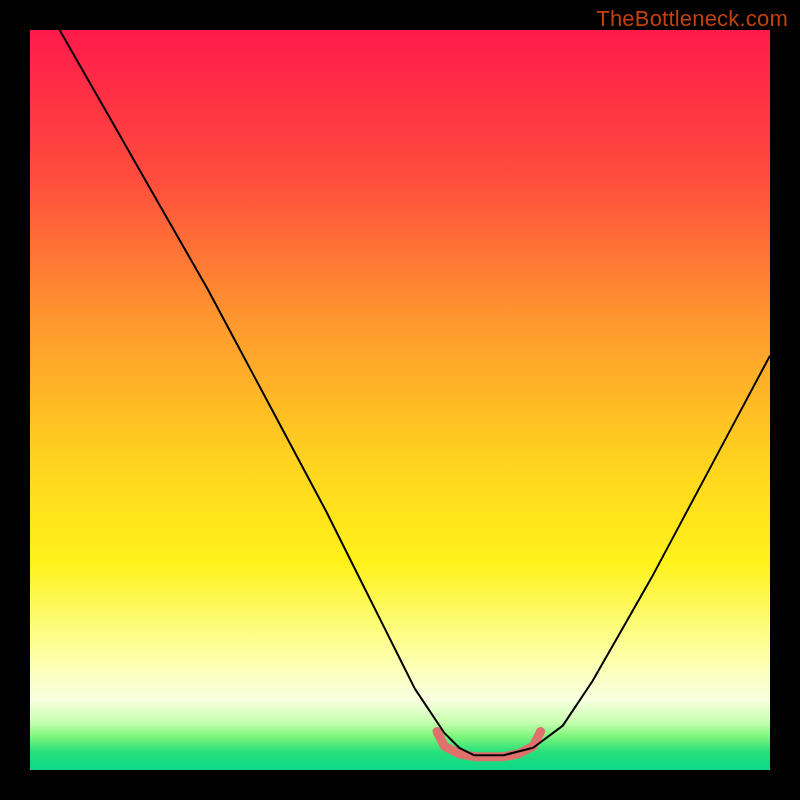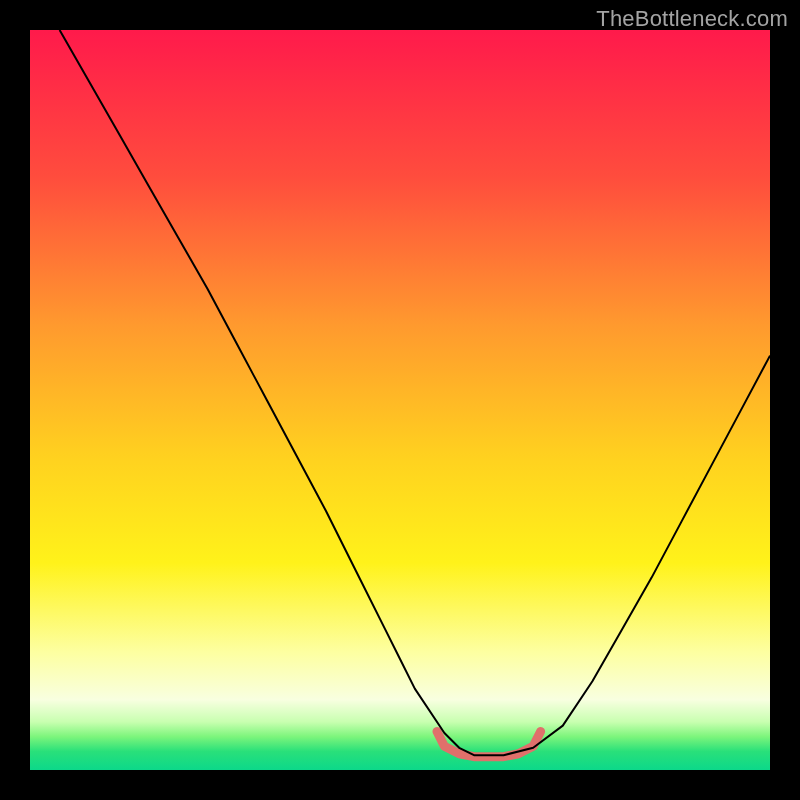--- a/index.html
+++ b/index.html
@@ -39,21 +39,21 @@
     left: 0;
     top: 0;
     width: 740px;
     height: 740px;
     overflow: visible;
   }
   .watermark {
     position: absolute;
     top: 6px;
     right: 12px;
-    color: #a3a3a3;
+    color: #c2410c;
     font-size: 22px;
     font-weight: 500;
     letter-spacing: 0.2px;
   }
 </style>
 </head>
 <body>
 
 <div class="frame">
 

